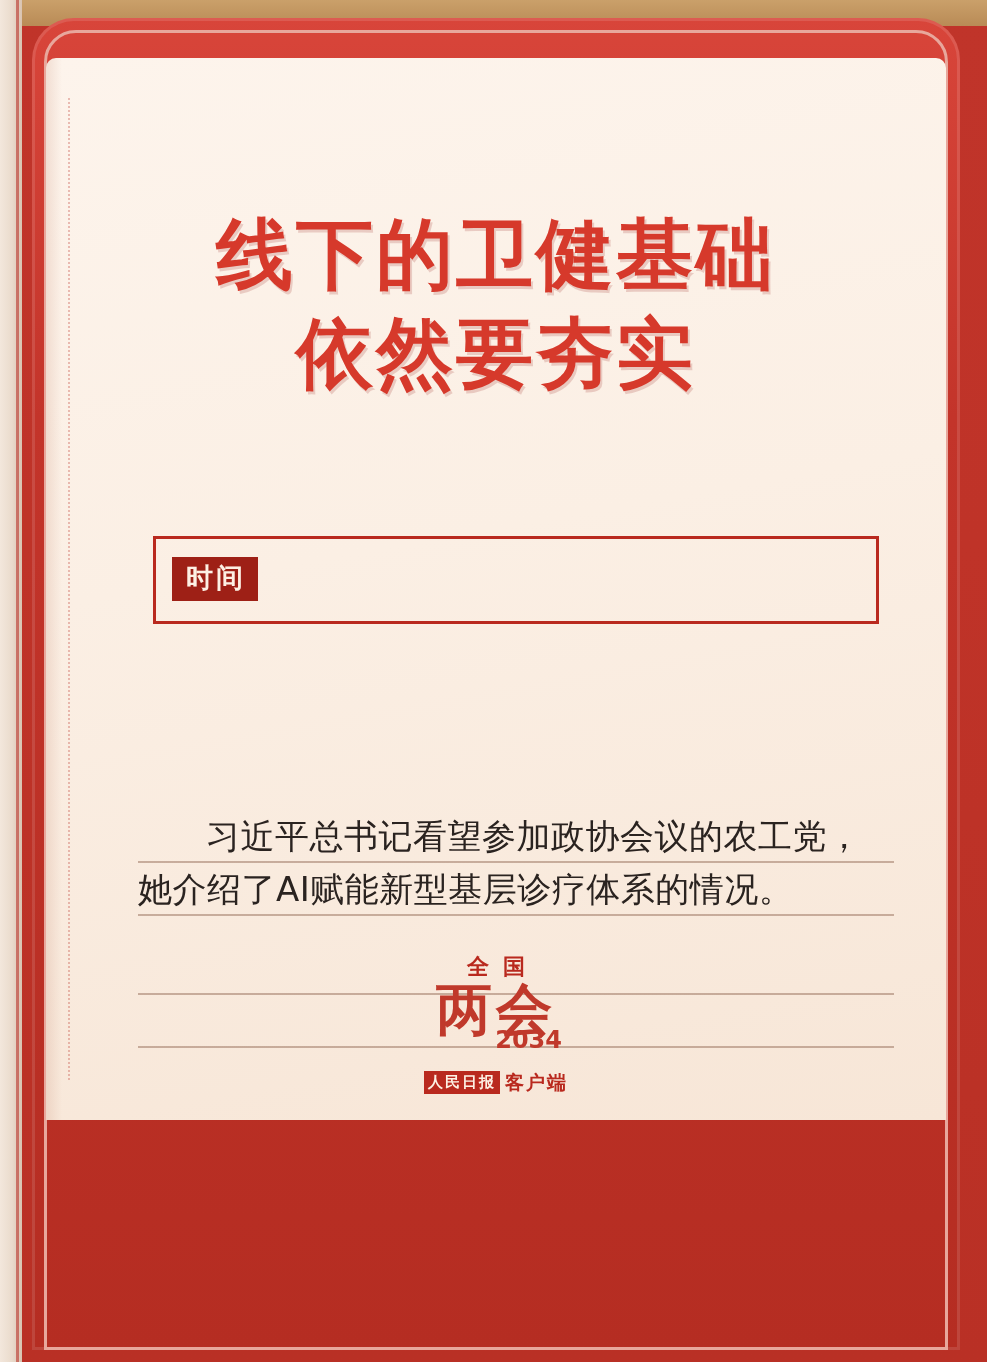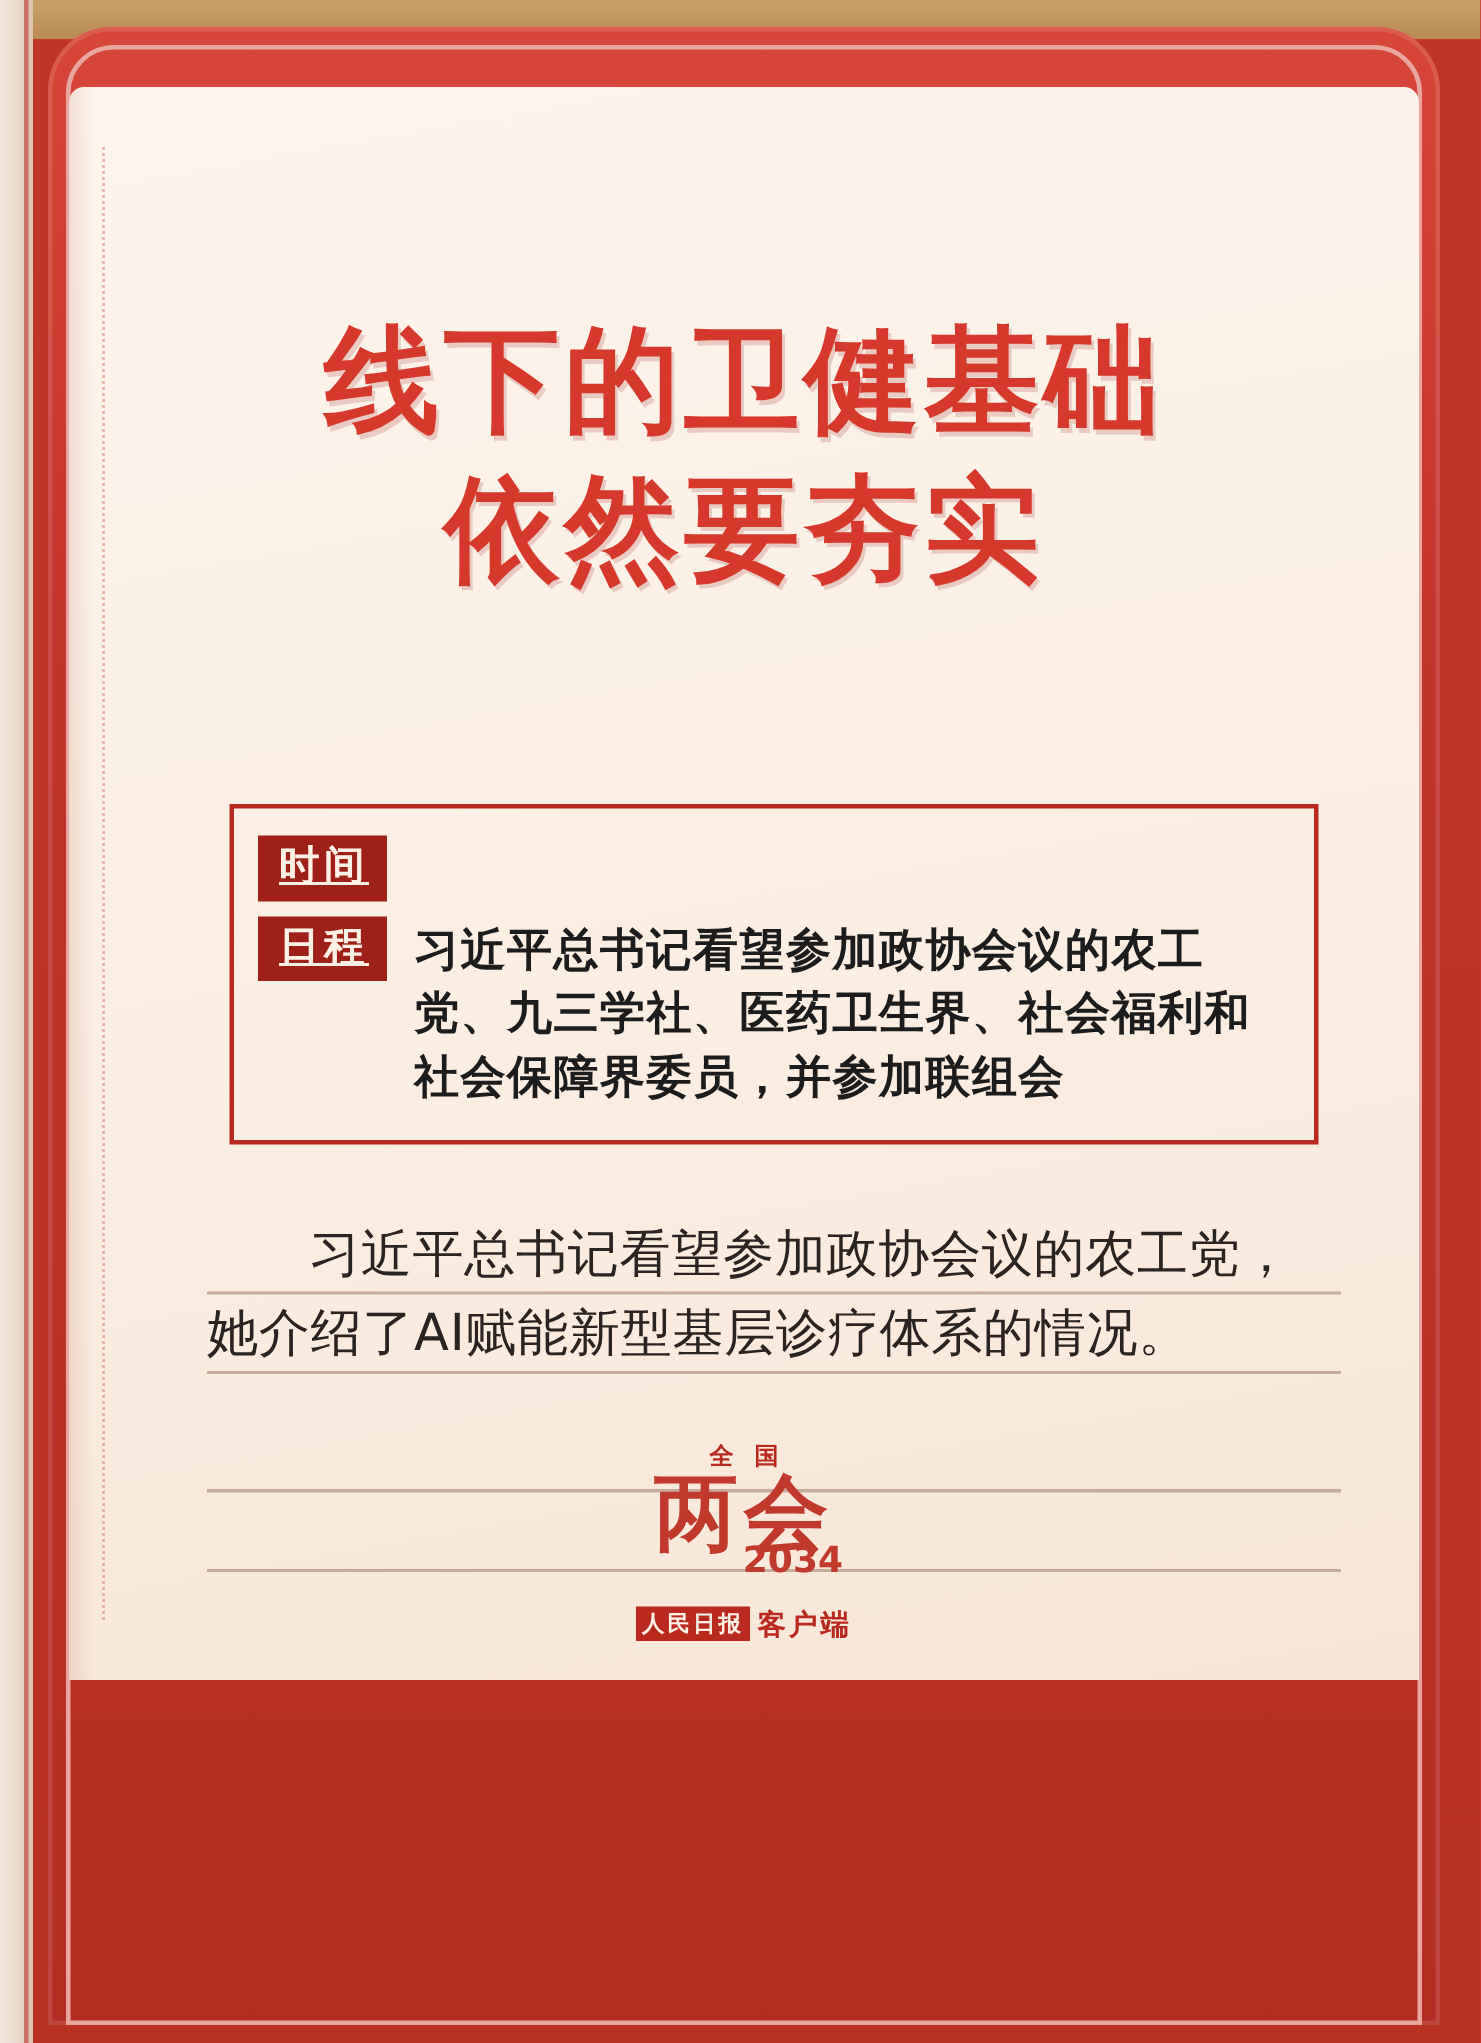--- a/index.html
+++ b/index.html
@@ -136,21 +136,20 @@
   .tag {
     flex: 0 0 auto;
     background: #9e2016;
     color: #fdf0e4;
     font-size: 27px;
     font-weight: bold;
     letter-spacing: 3px;
     padding: 6px 12px 8px 14px;
     line-height: 1.1;
     margin-right: 18px;
-    text-decoration: underline;
   }
   .info-text {
     font-size: 30px;
     font-weight: bold;
     color: #1c1c1c;
     line-height: 1.42;
     letter-spacing: 1px;
     padding-top: 3px;
   }
   .info-text.schedule { padding-top: 2px; }
@@ -189,21 +188,21 @@
   
   .footer-logo {
     position: absolute;
     left: 0;
     bottom: 24px;
     width: 100%;
     text-align: center;
     color: #c0392b;
   }
   .fl-top {
-    font-size: 16px;
+    font-size: 22px;
     font-weight: bold;
     letter-spacing: 14px;
     color: #b9291e;
     margin-left: 14px;
   }
   .fl-mid {
     font-size: 56px;
     font-weight: bold;
     color: #c0392b;
     line-height: 1;
@@ -256,24 +255,20 @@
 
     <div class="title-block">
       <div class="title-line">线下的卫健基础</div>
       <div class="title-line">依然要夯实</div>
     </div>
 
     <div class="info-box">
       <div class="info-row">
         <div class="tag">时间</div>
       </div>
-      <div class="info-row">
-        <div class="tag">日程</div>
-        <div class="info-text schedule">习近平总书记看望参加政协会议的农工党、九三学社、医药卫生界、社会福利和社会保障界委员，并参加联组会</div>
-      </div>
     </div>
 
     <div class="body-area">
       <div class="para">
         <p>习近平总书记看望参加政协会议的农工党，她介绍了AI赋能新型基层诊疗体系的情况。</p>
       </div>
       <div class="spacer-lines"></div>
       <div class="spacer-lines"></div>
     </div>
 

